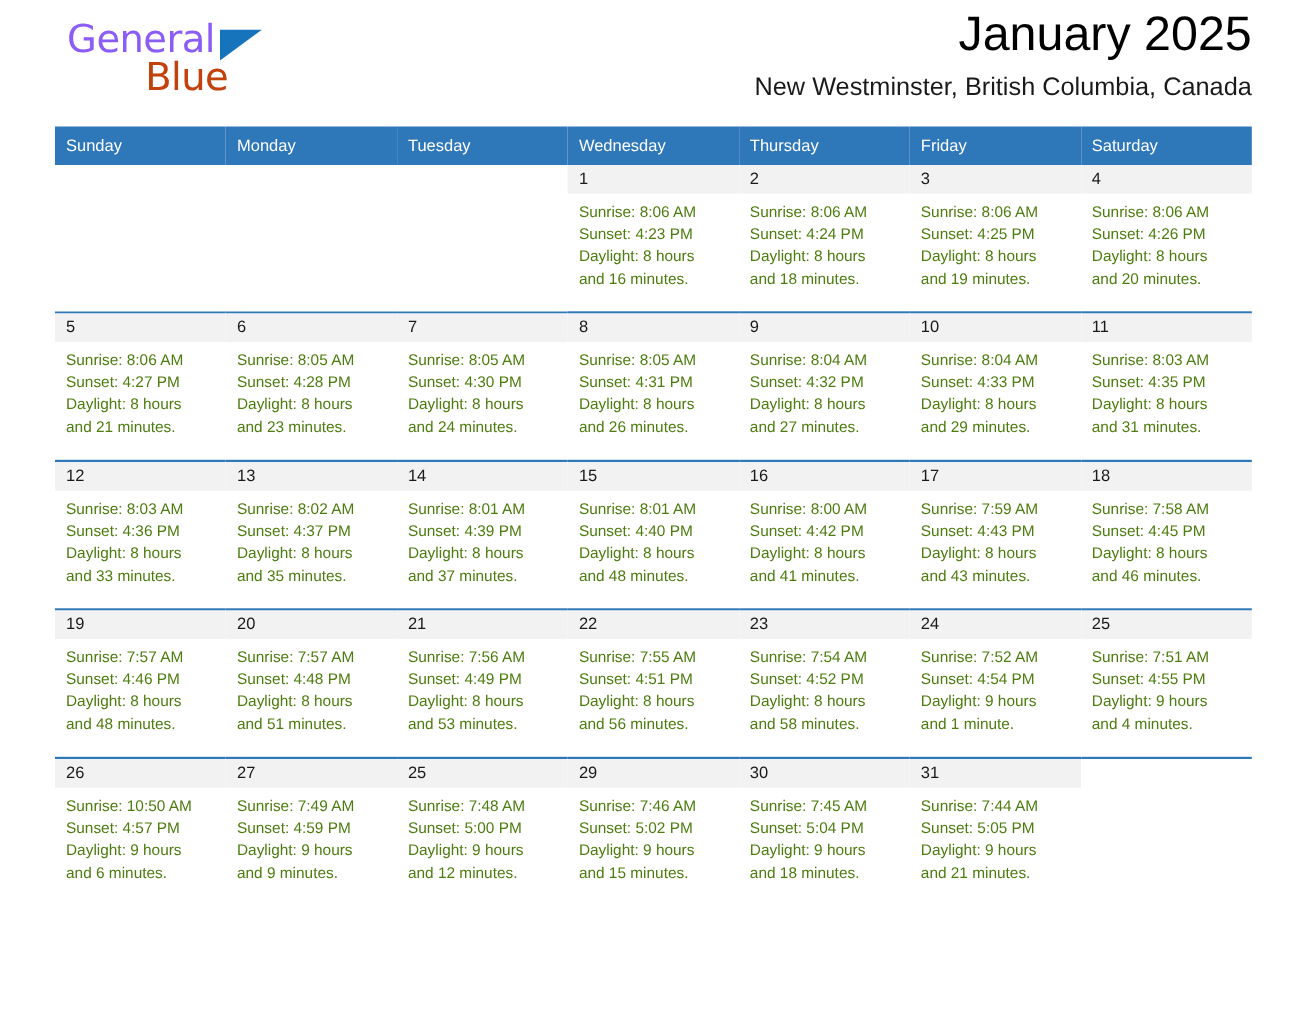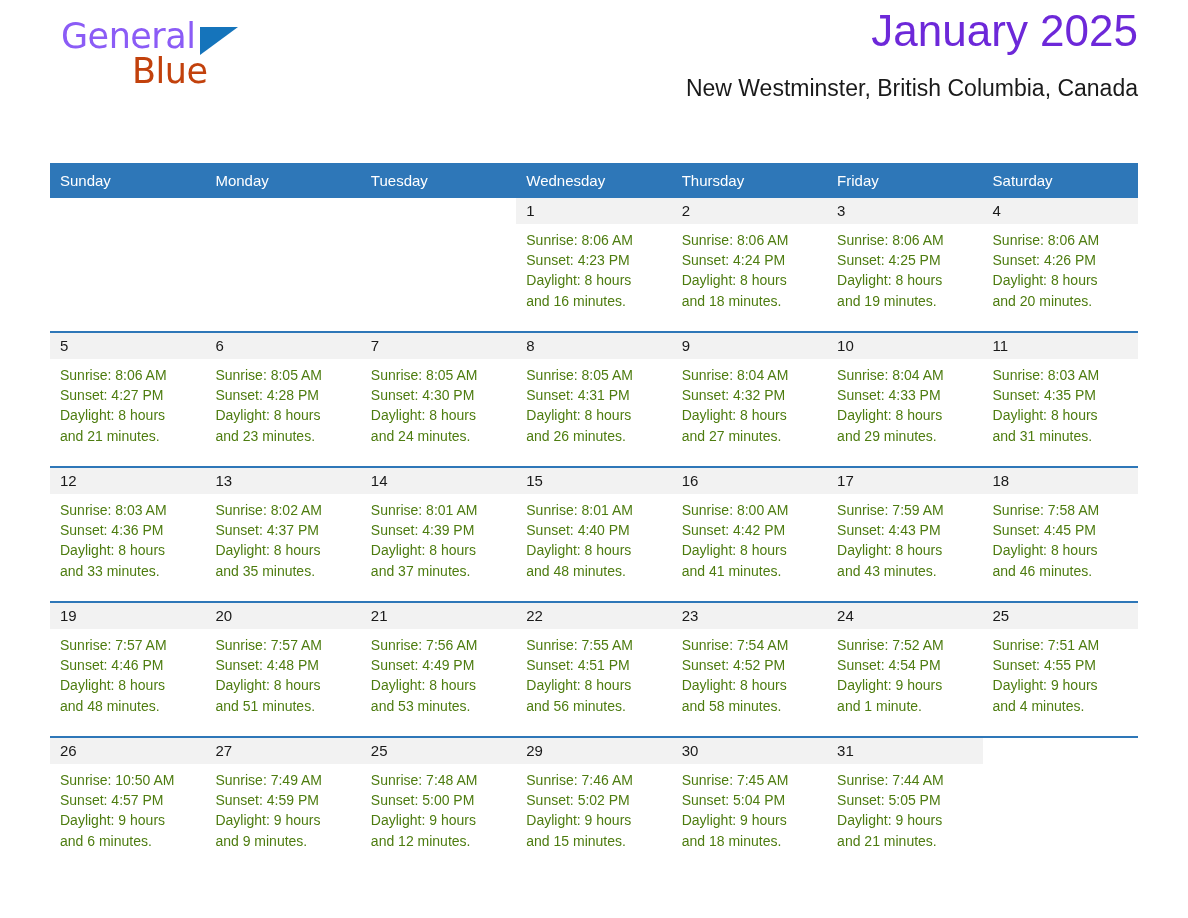--- a/index.html
+++ b/index.html
@@ -66,40 +66,39 @@
     line-height: 1;
     font-family: "DejaVu Sans", sans-serif;
     font-weight: 400;
   }
   .titles {
     text-align: right;
     padding-top: 6px;
   }
   .month-title {
     font-size: 44px;
-    color: #6d28d9;
+    color: #000000;
     font-weight: 400;
     line-height: 1.12;
     letter-spacing: 0px;
     white-space: nowrap;
   }
   .location {
     font-size: 23px;
     color: #1a1a1a;
     font-weight: 400;
-    margin-top: 20px;
+    margin-top: 10px;
     white-space: nowrap;
   }
 
   
   .calendar {
     width: 1088px;
     border-collapse: collapse;
     table-layout: fixed;
-    margin-top: 48px;
   }
   .calendar col { width: 155.43px; }
 
   thead th {
     background: #2e77b8;
     color: #ffffff;
     font-size: 15px;
     font-weight: 400;
     text-align: left;
     padding: 8px 0 9px 10px;

